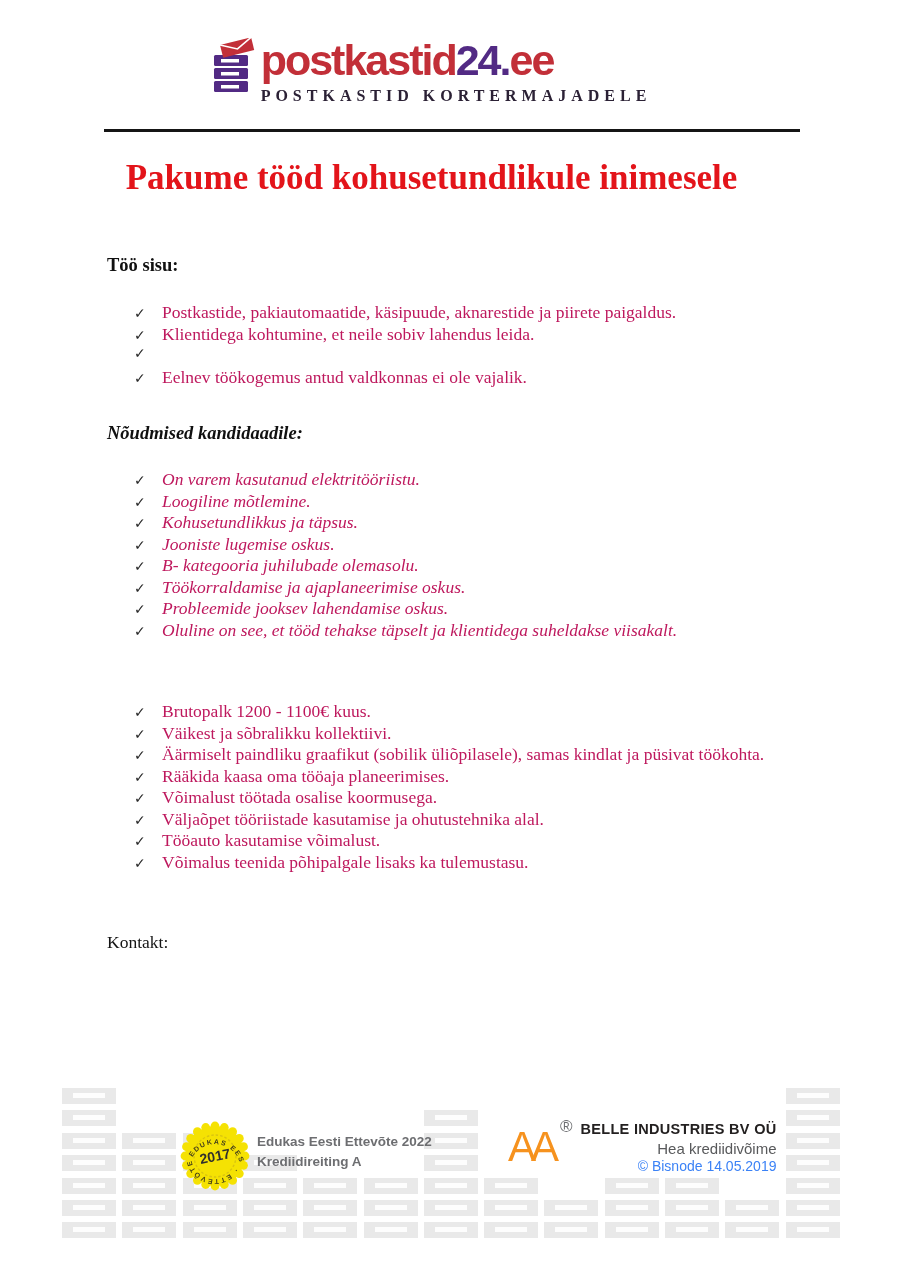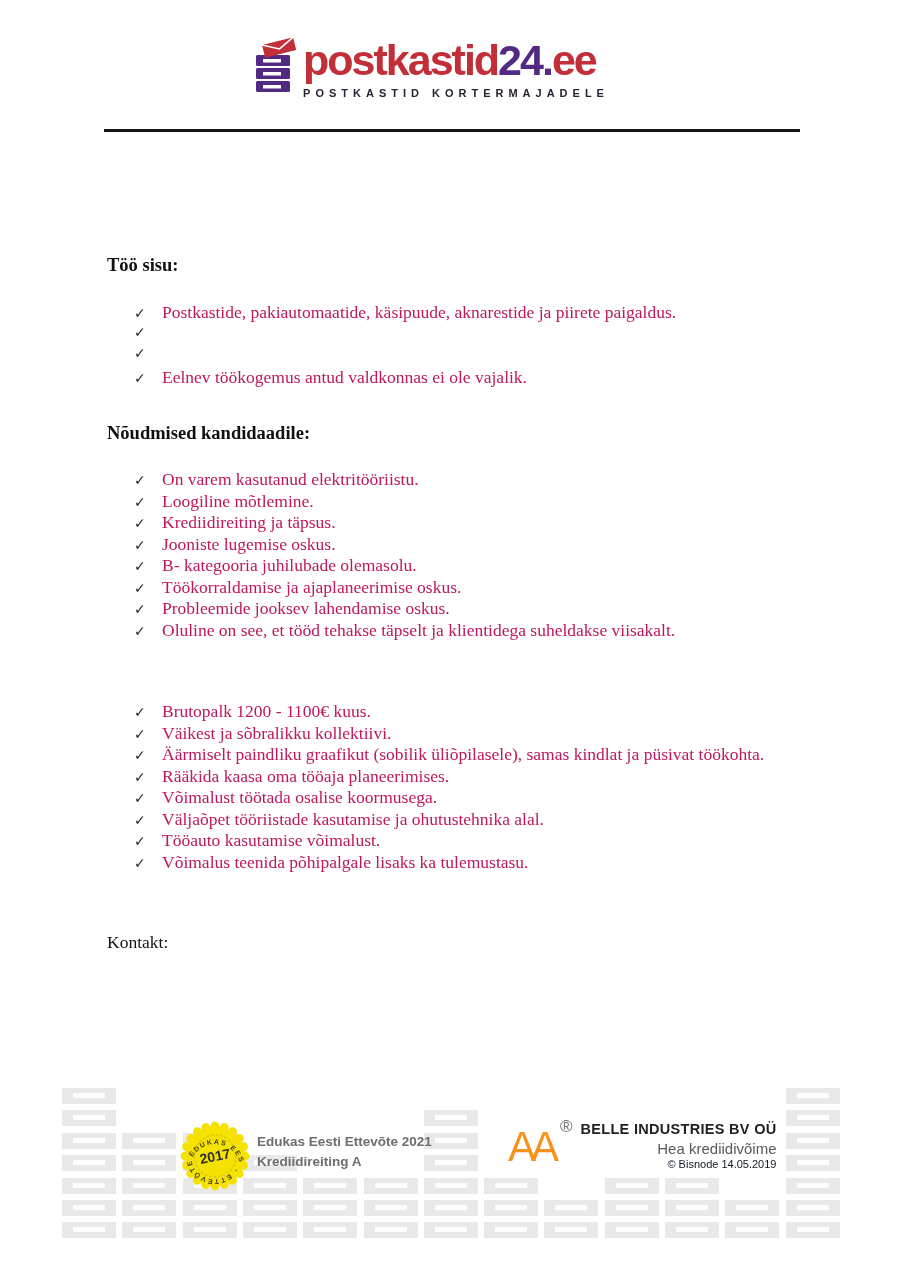--- a/index.html
+++ b/index.html
@@ -6,32 +6,32 @@
   body { margin: 0; background: #ffffff; font-family: "Liberation Serif", serif; }
   .page { position: relative; width: 863px; height: 1280px; background: #fff; overflow: hidden; }
 
   
   .logo-header { position: absolute; top: 36px; left: 0; width: 100%; display: flex; justify-content: center; }
   .logo-row { display: flex; align-items: flex-start; gap: 5px; }
   .logo-icon { margin-top: 2px; }
   .wordmark { font-family: "Liberation Sans", sans-serif; font-weight: bold; font-size: 43px; letter-spacing: -2px; line-height: 48px; white-space: nowrap; }
   .wm-red { color: var(--logo_red, #c22f38); }
   .wm-purple { color: var(--logo_purple, #522a84); }
-  .tagline { font-family: Liberation Sans, sans-serif; font-weight: bold; font-size: 11px; letter-spacing: 5px; color: var(--tagline_dark, #2b2135); margin-top: 3px; text-align: center; white-space: nowrap; }
+  .tagline { font-family: Liberation Serif, serif; font-weight: bold; font-size: 16px; letter-spacing: 5px; color: var(--tagline_dark, #2b2135); margin-top: 3px; text-align: center; white-space: nowrap; }
 
   .rule { position: absolute; top: 129px; left: 104px; width: 696px; height: 2.5px; background: #151515; }
 
   .headline { position: absolute; top: 158px; left: 0; width: 100%; text-align: center; font-family: "Liberation Serif", serif; font-weight: bold; font-size: 35px; color: var(--heading_red, #e3141a); }
 
   
   .sec { position: absolute; left: 107px; width: 710px; }
   .sec h2 { font-size: 18.5px; font-weight: bold; color: #101010; }
   .sec ul { list-style: none; }
   .sec1 { top: 255px; } .sec1 ul { margin-top: 26px; }
-  .sec2 { top: 423px; } .sec2 ul { margin-top: 25px; }
+  .sec2 { top: 423px; font-style: italic; } .sec2 ul { margin-top: 25px; }
   .sec3 { top: 676px; } .sec3 ul { margin-top: 25px; }
   .sec li { display: flex; align-items: baseline; height: 21.5px; }
   .check { width: 28px; margin-left: 27px; flex: none; font-family: "DejaVu Sans", sans-serif; font-size: 14px; color: #2a2a2a; }
   .itext { font-size: 17.5px; color: #be185d; white-space: nowrap; }
 
   
   .kontakt { position: absolute; left: 107px; top: 932px; font-size: 17.5px; color: #141414; }
   .contact-lines { position: absolute; left: 107px; top: 996px; }
   .cline { font-size: 17.5px; color: #141414; height: 21.5px; }
 
@@ -42,21 +42,21 @@
 
   
   .seal-badge { position: absolute; left: 178px; top: 1119px; z-index: 2; }
   .award-text { position: absolute; left: 257px; top: 1132px; z-index: 2; font-family: "Liberation Sans", sans-serif; font-weight: bold; font-size: 13.5px; line-height: 20px; color: var(--footer_gray, #6d6e71); }
   .rating-badge { position: absolute; left: 508px; top: 1118px; z-index: 2; display: flex; align-items: flex-start; }
   .aa { font-family: "Liberation Sans", sans-serif; font-weight: normal; font-size: 42px; line-height: 58px; letter-spacing: -5px; color: var(--rating_orange, #f6921e); }
   .reg { font-family: "Liberation Sans", sans-serif; font-size: 17px; color: #6d6e71; margin: 0 8px 0 6px; line-height: 17px; }
   .rating-text { font-family: "Liberation Sans", sans-serif; margin-top: 3px; text-align: right; }
   .rt-company { font-weight: bold; font-size: 14.5px; color: #232020; letter-spacing: 0.3px; }
   .rt-line2 { font-size: 15px; color: #58595b; margin-top: 3px; }
-  .rt-line3 { font-size: 11px; color: #0f172a; margin-top: 1px; }
+  .rt-line3 { font-size: 14px; color: #3b82f6; margin-top: 1px; }
 
   .z1 { z-index: 1; }
 </style>
 </head>
 <body>
 
 <div class="page">
 
   <div id="watermark">
       <div class="wm-cell" style="left: 62px; top: 1088px;"></div>
@@ -132,30 +132,32 @@
       </svg>
       <div class="logo-text-col">
         <div class="wordmark"><span class="wm-red">postkastid</span><span class="wm-purple">24</span><span class="wm-purple">.</span><span class="wm-red">ee</span></div>
         <div class="tagline">POSTKASTID KORTERMAJADELE</div>
       </div>
     </div>
   </header>
 
   <div class="rule z1"></div>
 
+  <h1 class="headline z1">Pakume tööd kohusetundlikule inimesele</h1>
 
   <section class="sec sec1 z1">
     <h2>Töö sisu:</h2>
     <ul>
         <li>
           <span class="check">✓</span>
           <span class="itext">Postkastide, pakiautomaatide, käsipuude, aknarestide ja piirete paigaldus.</span>
         </li>
         <li>
           <span class="check">✓</span>
+          <span class="itext">Klientidega kohtumine, et neile sobiv lahendus leida.</span>
         </li>
         <li>
           <span class="check">✓</span>
         </li>
         <li>
           <span class="check">✓</span>
           <span class="itext">Eelnev töökogemus antud valdkonnas ei ole vajalik.</span>
         </li>
       </ul>
   </section>
@@ -166,21 +168,21 @@
         <li>
           <span class="check">✓</span>
           <span class="itext">On varem kasutanud elektritööriistu.</span>
         </li>
         <li>
           <span class="check">✓</span>
           <span class="itext">Loogiline mõtlemine.</span>
         </li>
         <li>
           <span class="check">✓</span>
-          <span class="itext">Krediidireiting ja täpsus.</span>
+          <span class="itext">Kohusetundlikkus ja täpsus.</span>
         </li>
         <li>
           <span class="check">✓</span>
           <span class="itext">Jooniste lugemise oskus.</span>
         </li>
         <li>
           <span class="check">✓</span>
           <span class="itext">B- kategooria juhilubade olemasolu.</span>
         </li>
         <li>
@@ -276,21 +278,21 @@
       <text font-family="Liberation Sans, sans-serif" font-size="7" font-weight="bold" fill="#45401a" letter-spacing="1.6">
         <textPath href="#arcTop" xlink:href="#arcTop" startOffset="9%">EDUKAS  EESTI</textPath>
       </text>
       <text font-family="Liberation Sans, sans-serif" font-size="7" font-weight="bold" fill="#45401a" letter-spacing="1.6">
         <textPath href="#arcBot" xlink:href="#arcBot" startOffset="12%">· ETTEVÕTE</textPath>
       </text>
       <text x="37" y="42" text-anchor="middle" font-family="Liberation Sans, sans-serif" font-size="14" font-weight="bold" fill="#2f2f2f" transform="rotate(-11 37 37)">2017</text>
     </svg>
   </div>
   <div class="award-text">
-    <div>Edukas Eesti Ettevõte 2021</div>
+    <div>Edukas Eesti Ettevõte 2022</div>
     <div>Krediidireiting A</div>
   </div>
 
   <div class="rating-badge">
     <div class="aa">AA</div>
     <div class="reg">®</div>
     <div class="rating-text">
       <div class="rt-company">BELLE INDUSTRIES BV OÜ</div>
       <div class="rt-line2">Hea krediidivõime</div>
       <div class="rt-line3">© Bisnode 14.05.2019</div>

